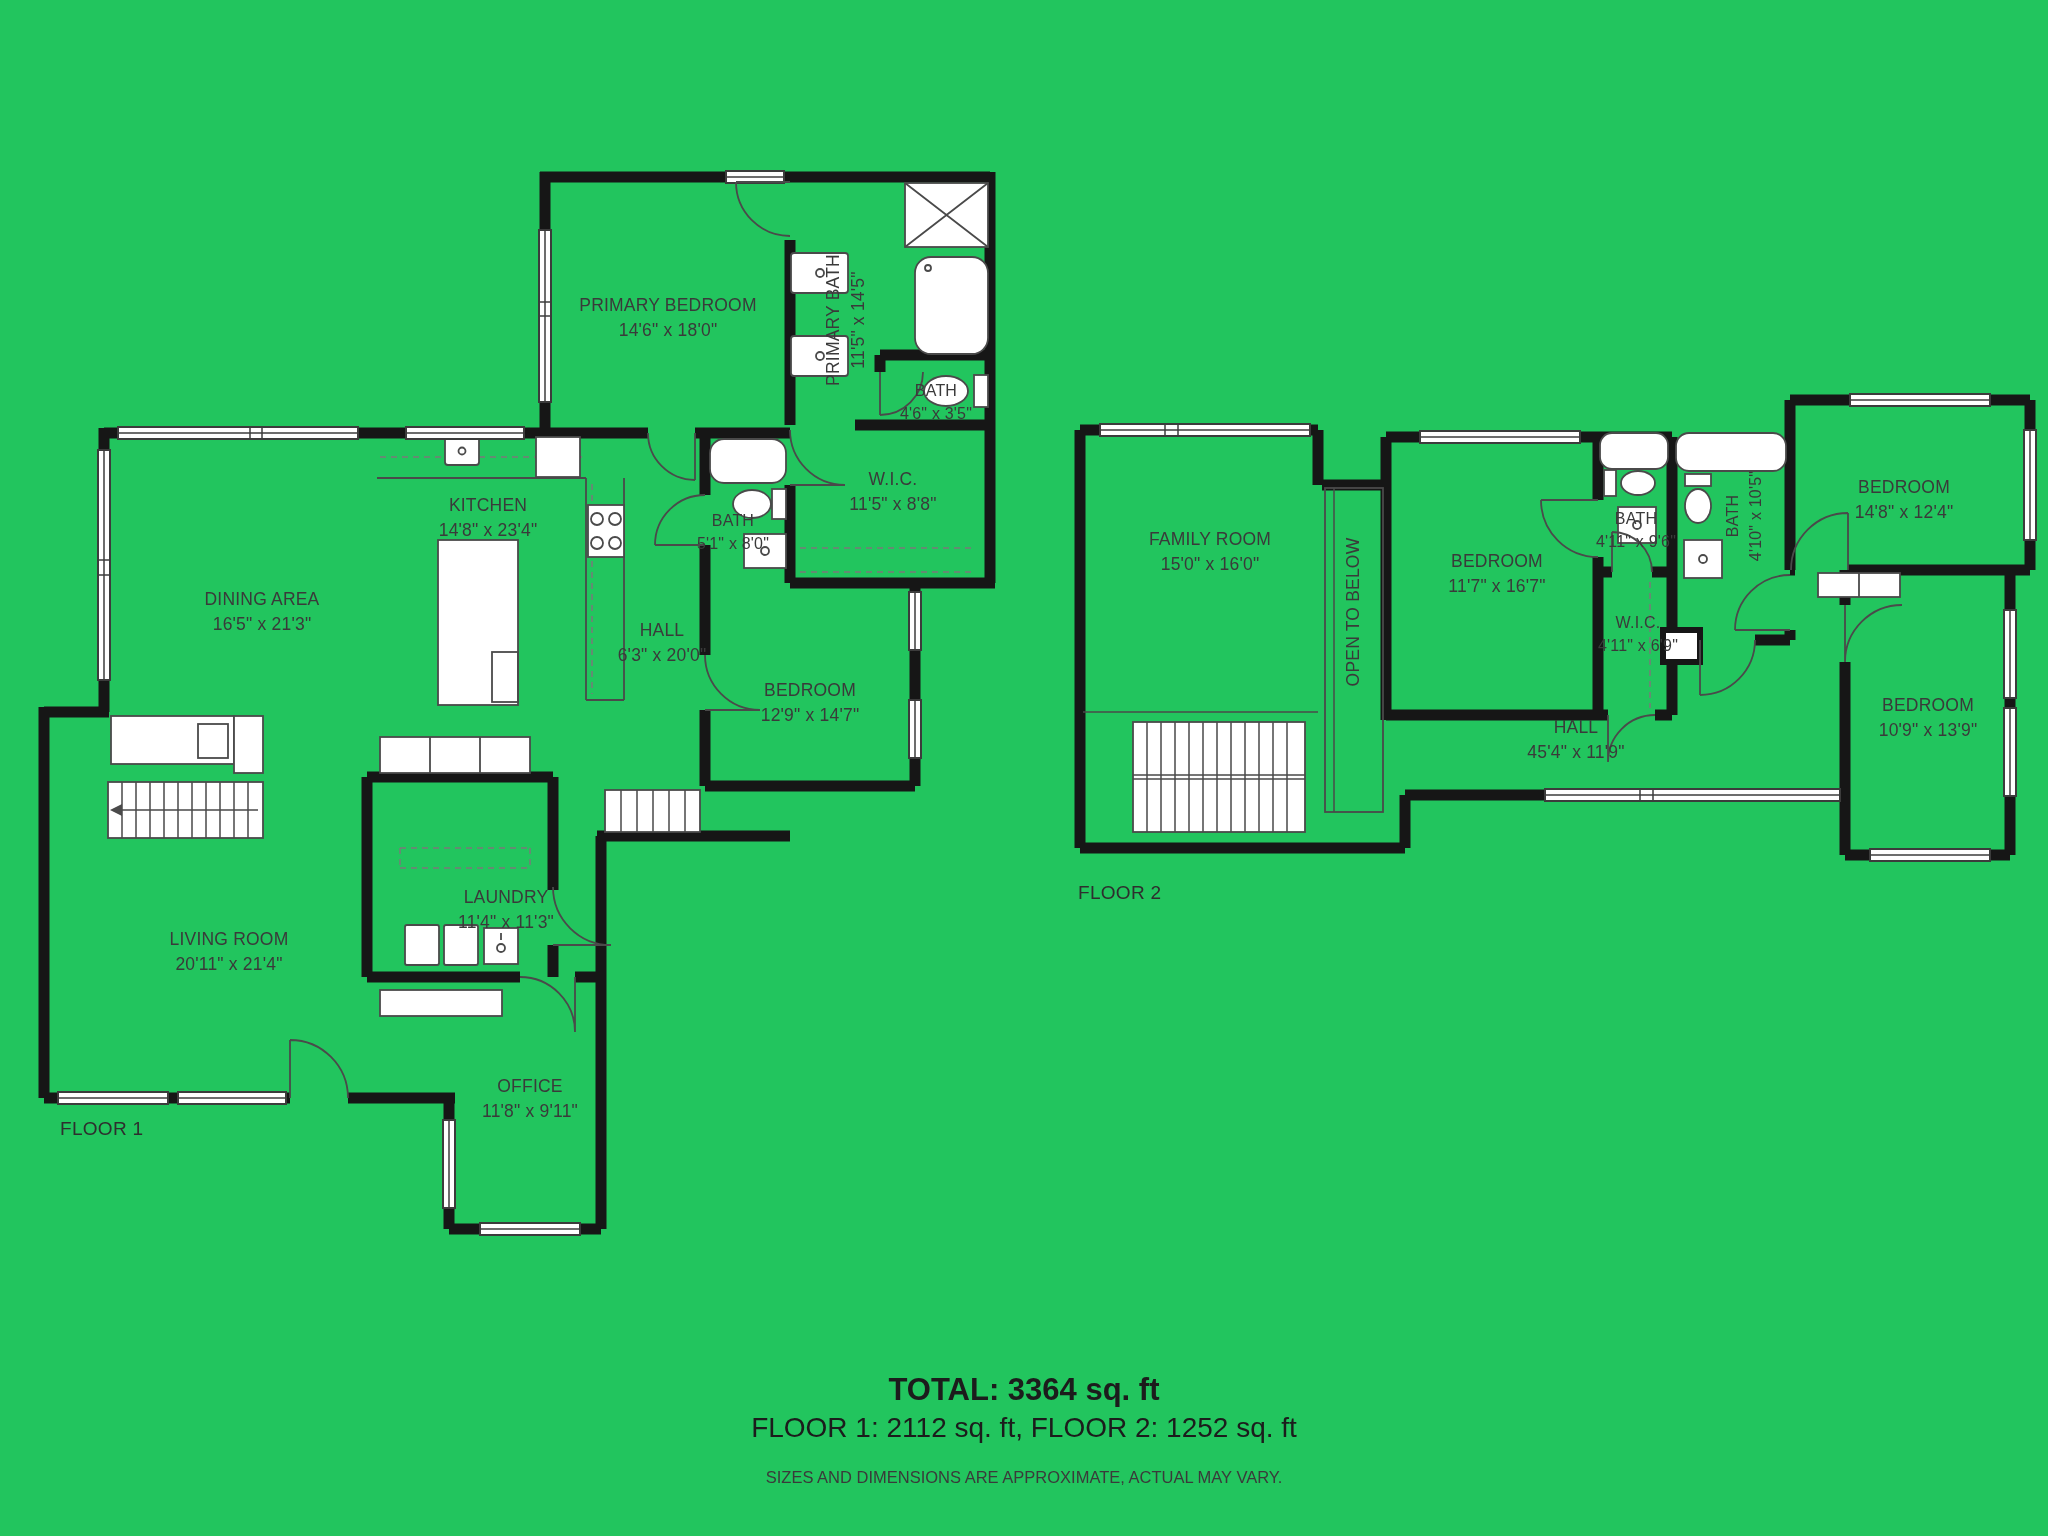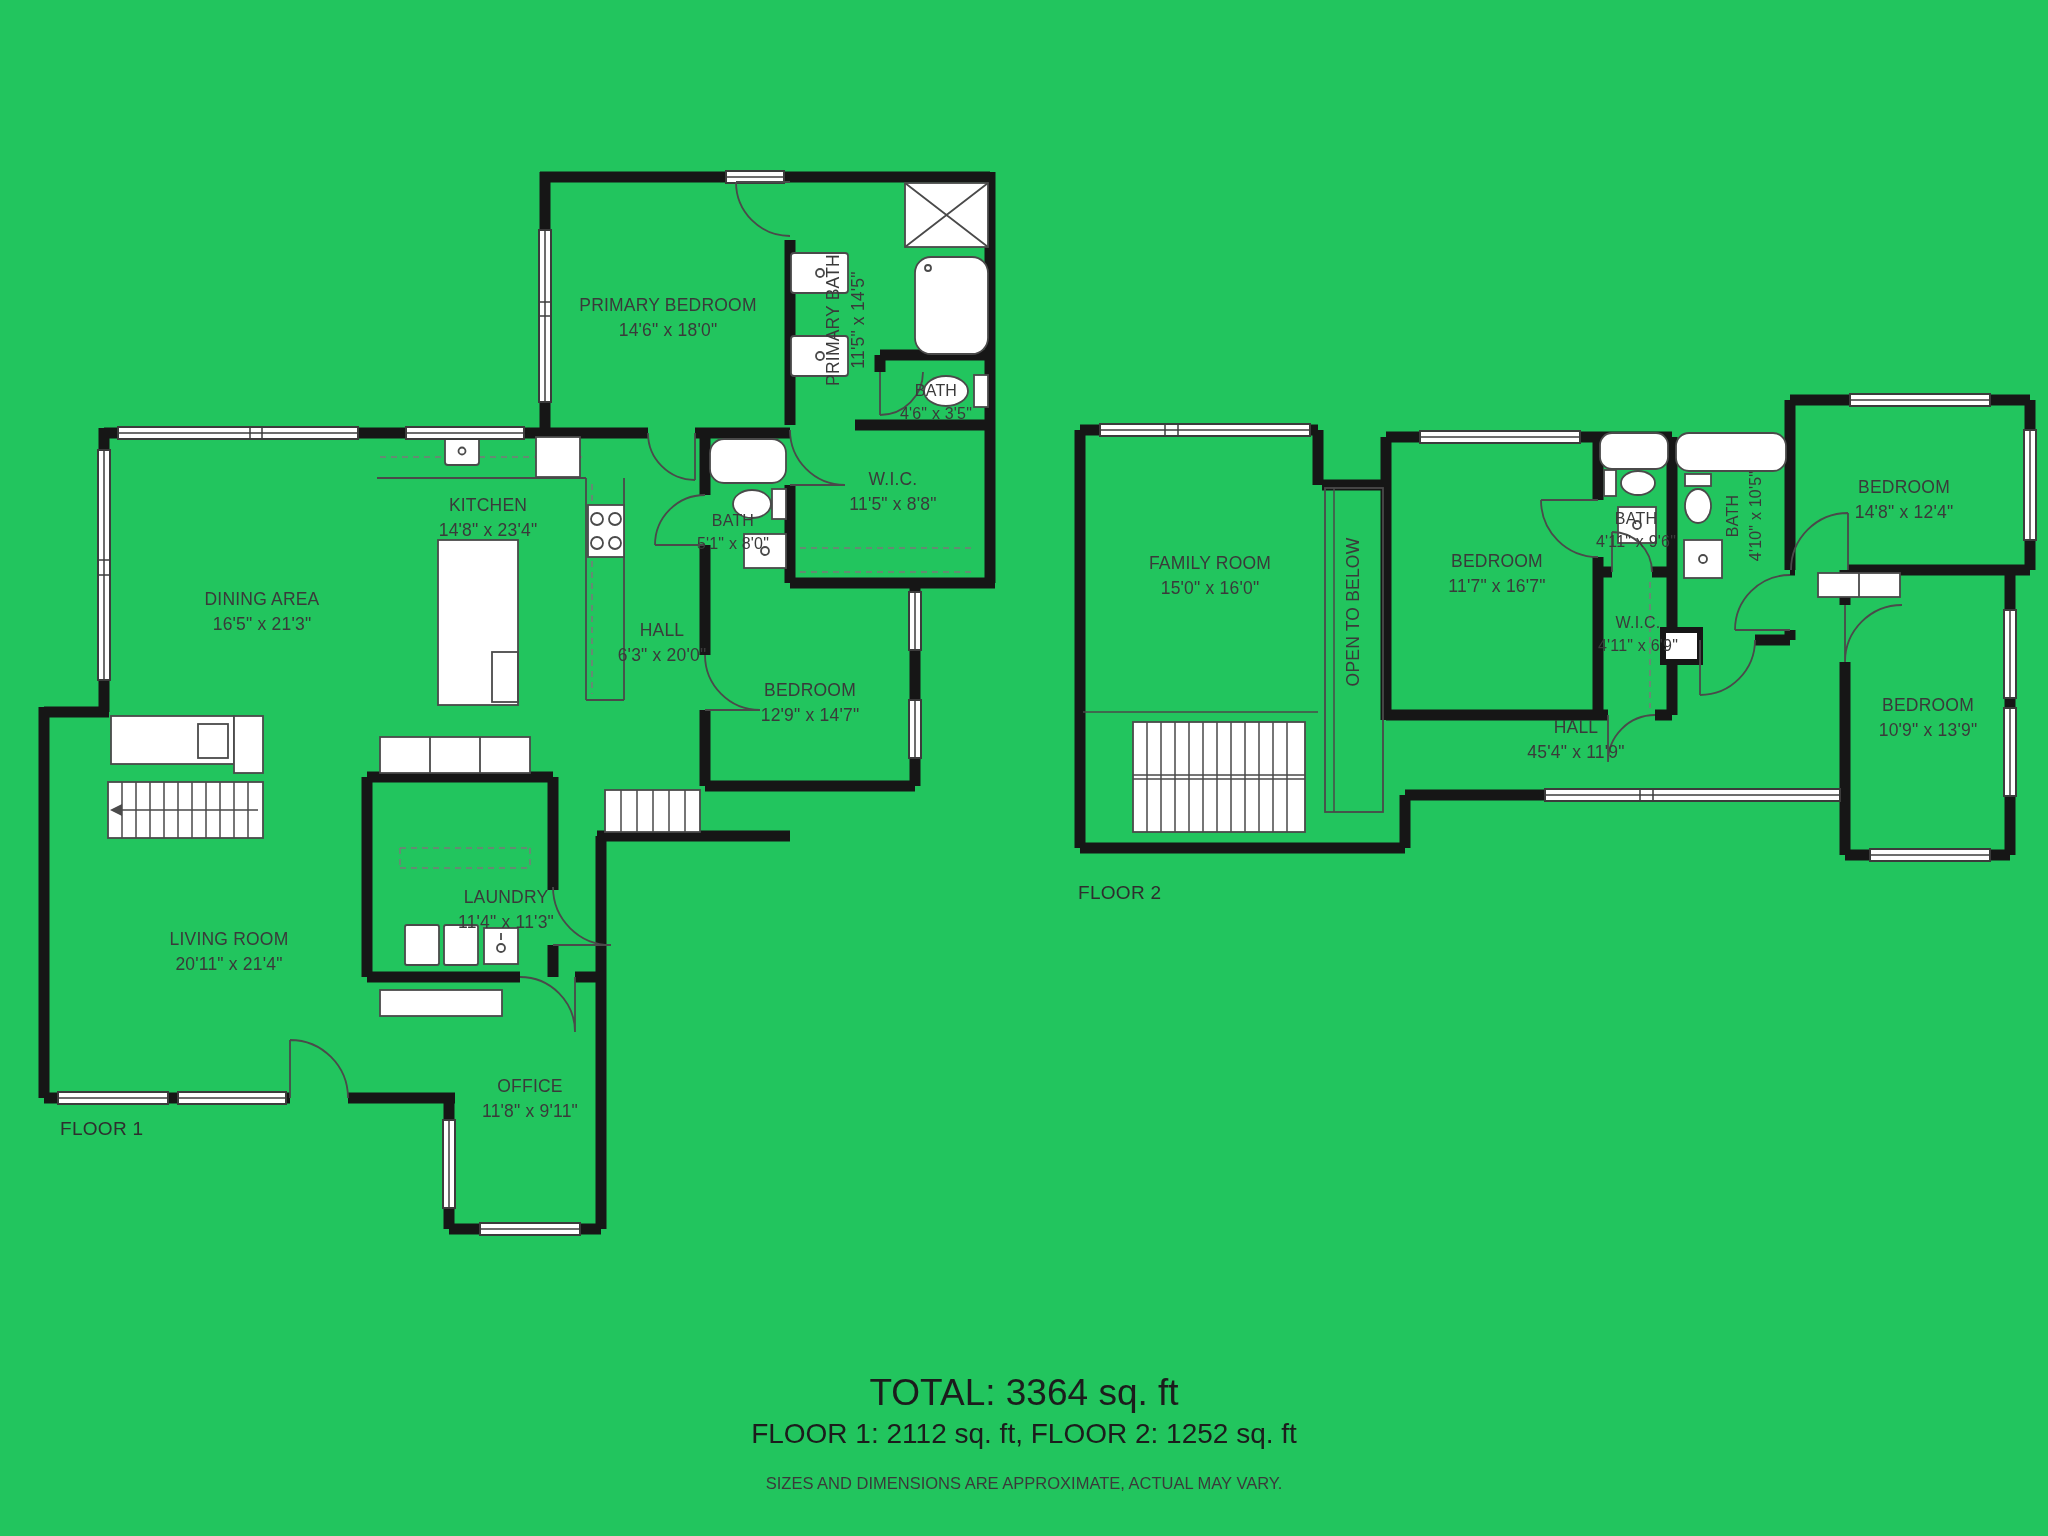--- a/index.html
+++ b/index.html
@@ -11,21 +11,21 @@
   .thinf{stroke:#4a4a4a;stroke-width:1.8;fill:#fff;}
   .dash{stroke:#7a7a7a;stroke-width:1.5;fill:none;stroke-dasharray:6 5;}
   .win{fill:#fff;stroke:#3c3c3c;stroke-width:2;}
   .winline{stroke:#3c3c3c;stroke-width:1.5;}
   .rail{stroke:#4a4a4a;stroke-width:1.5;fill:none;}
   .room{position:absolute;transform:translate(-50%,-50%);text-align:center;color:#3a3a3a;
         font-size:17.5px;line-height:1.45;letter-spacing:.2px;white-space:nowrap;}
   .room.v{transform:translate(-50%,-50%) rotate(-90deg);}
   .floor-tag{position:absolute;font-size:19px;color:#2e2e2e;letter-spacing:.3px;}
   .footer{position:absolute;left:0;top:1372px;width:100%;text-align:center;color:#1c1c1c;}
-  .f-total{font-size:37px;font-weight:400;margin:0 0 4px 0;}
+  .f-total{font-size:31px;font-weight:700;margin:0 0 4px 0;}
   .f-line{font-size:28px;margin:0 0 5px 0;}
   .f-disc{font-size:16.5px;margin-top:24px;color:#3a3a3a;}
 </style>
 </head>
 <body>
 
 <div class="canvas">
 
 <svg width="2048" height="1536" viewBox="0 0 2048 1536">
 
@@ -248,21 +248,21 @@
   <div class="room" style="left:506px;top:910px">
     <div>LAUNDRY</div>
     <div>11'4" x 11'3"</div>
   </div>
   <div class="room" style="left:530px;top:1099px">
     <div>OFFICE</div>
     <div>11'8" x 9'11"</div>
   </div>
   <div class="floor-tag" style="left:60px;top:1118px">FLOOR 1</div>
 
-  <div class="room" style="left:1210px;top:576px">
+  <div class="room" style="left:1210px;top:552px">
     <div>FAMILY ROOM</div>
     <div>15'0" x 16'0"</div>
   </div>
   <div class="room v" style="left:1354px;top:612px">
     <div>OPEN TO BELOW</div>
   </div>
   <div class="room" style="left:1497px;top:574px">
     <div>BEDROOM</div>
     <div>11'7" x 16'7"</div>
   </div>

